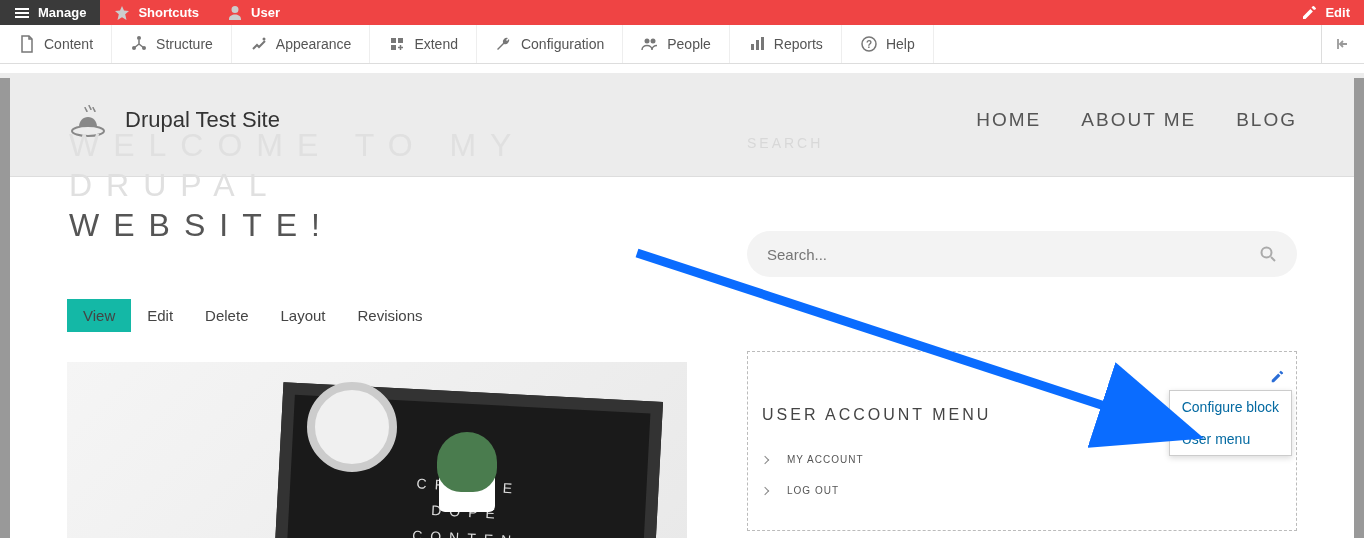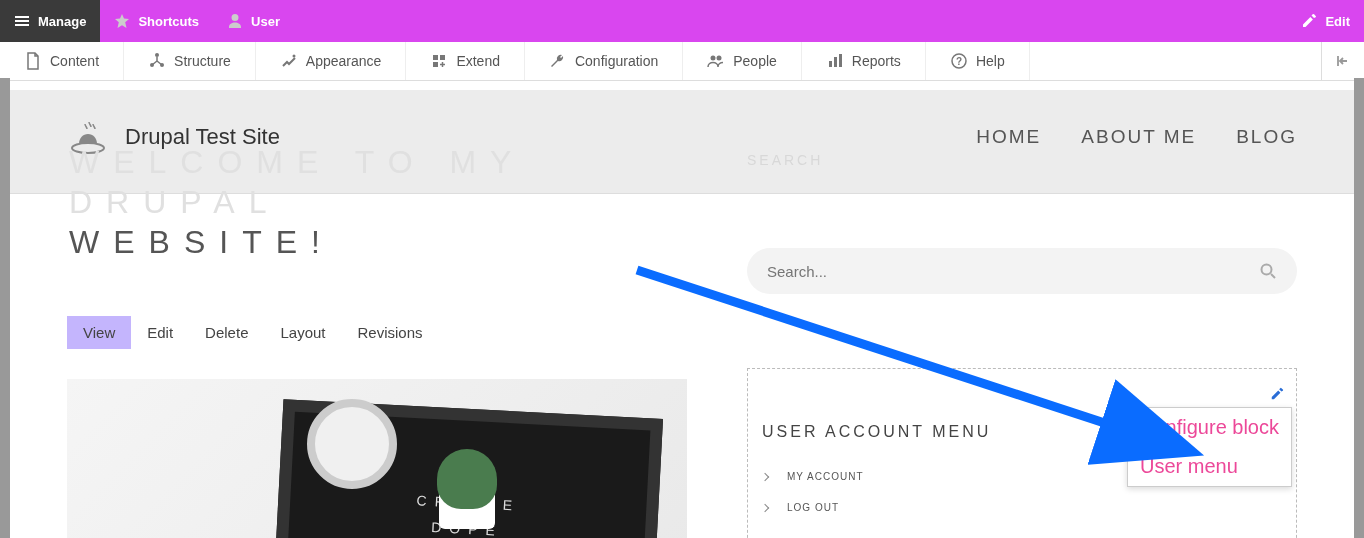--- a/index.html
+++ b/index.html
@@ -1,47 +1,47 @@
 <!DOCTYPE html>
 <html><head>
 <meta charset="utf-8">
 <style>
 * { margin: 0; padding: 0; box-sizing: border-box; }
 body { font-family: "Helvetica Neue", Arial, sans-serif; font-size: 14px; color: #333; background: #fff; }
 
 
-.toolbar-black { background: #d946ef; height: 42px; display: flex; align-items: stretch; color: #fff; }
+.toolbar-black { background: #ef4444; height: 25px; display: flex; align-items: stretch; color: #fff; }
 .toolbar-black .tb-item { display: flex; align-items: center; gap: 8px; padding: 0 14px; cursor: pointer; font-size: 13px; font-weight: bold; }
 .toolbar-black .tb-item.active { background: #3a3a3a; }
 .toolbar-black .spacer { flex: 1; }
 .tb-icon { width: 16px; height: 16px; display: inline-flex; align-items: center; justify-content: center; fill: #ccc; }
 
 
 .toolbar-white { background: #fff; height: 39px; display: flex; align-items: stretch; border-bottom: 1px solid #ddd; }
-.toolbar-white .tw-item { display: flex; align-items: center; gap: 8px; padding: 0 24px; cursor: pointer; font-size: 14px; color: #555; border-right: 1px solid #eee; }
+.toolbar-white .tw-item { display: flex; align-items: center; gap: 8px; padding: 0 18px; cursor: pointer; font-size: 14px; color: #555; border-right: 1px solid #eee; }
 .toolbar-white .spacer { flex: 1; }
 .tw-icon { width: 18px; height: 18px; fill: #777; display: inline-flex; }
 .collapse-btn { display: flex; align-items: center; padding: 0 12px; border-left: 1px solid #ddd; cursor: pointer; }
 .site-header { background: #ececec; border-bottom: 1px solid #ddd; }
 .header-inner { max-width: 1310px; margin: 9px auto; display: flex; align-items: center; padding: 26px 40px; }
 .brand { display: flex; align-items: center; gap: 16px; }
 .brand .logo { width: 42px; height: 42px; fill: #888; }
 .brand .site-name { font-size: 22px; font-weight: 400; color: #333; }
 .main-nav { margin-left: auto; display: flex; gap: 40px; }
 .main-nav a { color: #555; text-decoration: none; letter-spacing: 2px; font-size: 19px; font-weight: 500; }
 
 
 .page { background: #fff; min-height: 460px; position: relative; }
 .page-inner { max-width: 1310px; margin: 0 auto; padding: 0 40px; display: flex; gap: 60px; position: relative; }
 .content-col { flex: 0 0 620px; padding-top: 0; position: relative; }
 .page-title { font-size: 32px; font-weight: 300; color: #e0e0e0; letter-spacing: 14px; line-height: 1.25; position: absolute; top: -52px; left: 2px; z-index: 0; }
 .page-title .line2 { display: block; color: #555; }
 .tabs { display: flex; gap: 0; margin-top: 122px; margin-bottom: 30px; position: relative; z-index: 2; }
 .tabs .tab { padding: 8px 16px; font-size: 15px; color: #444; cursor: pointer; }
-.tabs .tab.active { background: #c4b5fd; text-align: right; }
+.tabs .tab.active { background: #14b8a6; text-align: right; }
 .hero-img { width: 620px; height: 260px; background: linear-gradient(135deg, #f5f5f5 0%, #e8e8e8 100%); position: relative; overflow: hidden; }
 .letterboard { position: absolute; left: 210px; top: 30px; width: 380px; height: 240px; background: #1a1a1a; border: 12px solid #333; transform: rotate(3deg); display: flex; flex-direction: column; justify-content: center; align-items: center; color: #ddd; font-size: 14px; letter-spacing: 8px; font-weight: 500; gap: 10px; }
 .cup { position: absolute; left: 240px; top: 20px; width: 90px; height: 90px; border: 8px solid #ccc; border-radius: 50%; background: #f0f0f0; z-index: 2; }
 .plant { position: absolute; left: 370px; top: 70px; width: 60px; height: 60px; background: #4a7c4e; border-radius: 50% 50% 40% 40%; z-index: 3; }
 .pot { position: absolute; left: 372px; top: 110px; width: 56px; height: 40px; background: #fff; border-radius: 6px; z-index: 2; }
 
 
 .sidebar-col { flex: 1; padding-top: 10px; position: relative; }
 .search-label { font-size: 14px; letter-spacing: 3px; color: #d8d8d8; font-weight: 400; position: absolute; top: -42px; left: 0; }
 .search-box { margin-top: 44px; background: #f3f3f3; border-radius: 26px; height: 46px; display: flex; align-items: center; padding: 0 20px; }
@@ -51,21 +51,21 @@
 .block-account { margin-top: 74px; border: 1px dashed #bbb; padding: 14px 14px 24px 14px; position: relative; }
 .block-account h3 { font-size: 16px; letter-spacing: 3px; font-weight: 500; color: #444; margin-bottom: 20px; margin-top: 40px; }
 .block-account ul { list-style: none; }
 .block-account li { display: flex; align-items: center; gap: 19px; padding: 10px 0; font-size: 10px; letter-spacing: 1px; color: #555; cursor: pointer; }
 .block-account li .chev { width: 6px; height: 6px; border-right: 1.5px solid #888; border-bottom: 1.5px solid #888; transform: rotate(-45deg); }
 
 .edit-pencil { position: absolute; top: 14px; right: 8px; width: 22px; height: 22px; border-radius: 50%; background: #fff; display: flex; align-items: center; justify-content: center; cursor: pointer; }
 .edit-pencil svg { width: 14px; height: 14px; fill: #2a6dd6; }
 
 .context-menu { position: absolute; top: 38px; right: 4px; background: #fff; border: 1px solid #ccc; box-shadow: 0 2px 6px rgba(0,0,0,0.15); z-index: 10; min-width: 110px; }
-.context-menu .cm-item { padding: 8px 12px; font-size: 20px; color: #ec4899; cursor: pointer; white-space: nowrap; }
+.context-menu .cm-item { padding: 8px 12px; font-size: 14px; color: #0369a1; cursor: pointer; white-space: nowrap; }
 
 
 .arrow-svg { position: absolute; top: 66px; left: 600px; pointer-events: none; z-index: 20; }
 
 
 .edge-left, .edge-right { position: fixed; top: 78px; bottom: 0; width: 10px; background: #999; }
 .edge-left { left: 0; }
 .edge-right { right: 0; }
 </style>
 </head>

